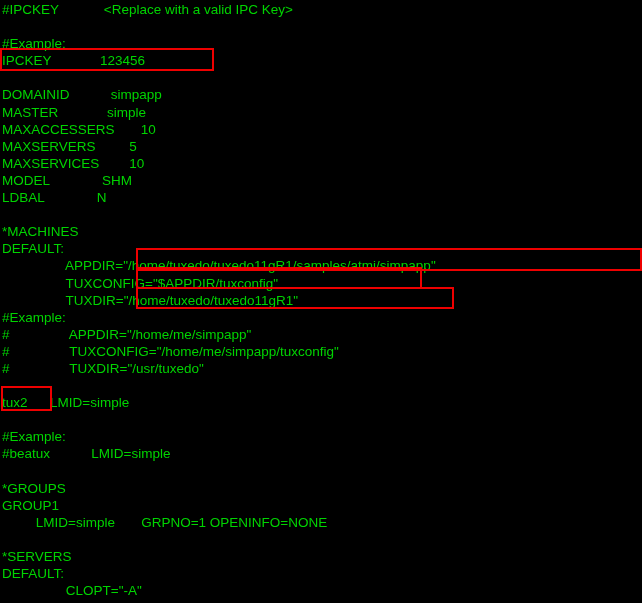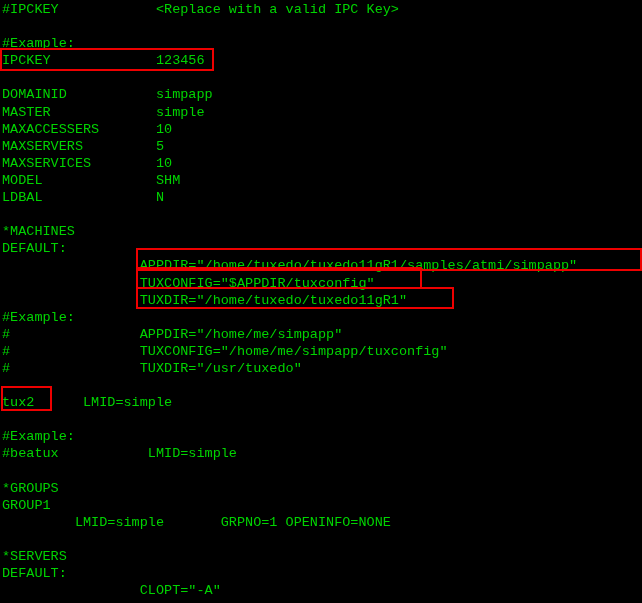--- a/index.html
+++ b/index.html
@@ -22,21 +22,21 @@
     -webkit-font-smoothing: none;
     font-smooth: never;
   }
   #code {
     position: absolute;
     left: 2px;
     top: 1px;
     margin: 0;
     padding: 0;
     white-space: pre;
-    font-family: Liberation Mono, monospace;
+    font-family: Liberation Sans, sans-serif;
     font-size: 13.5px;
     line-height: 17.1px;
     color: #00d400;
   }
   .hl {
     position: absolute;
     border: 2px solid #ee0000;
     box-sizing: border-box;
     background: transparent;
     pointer-events: none;

